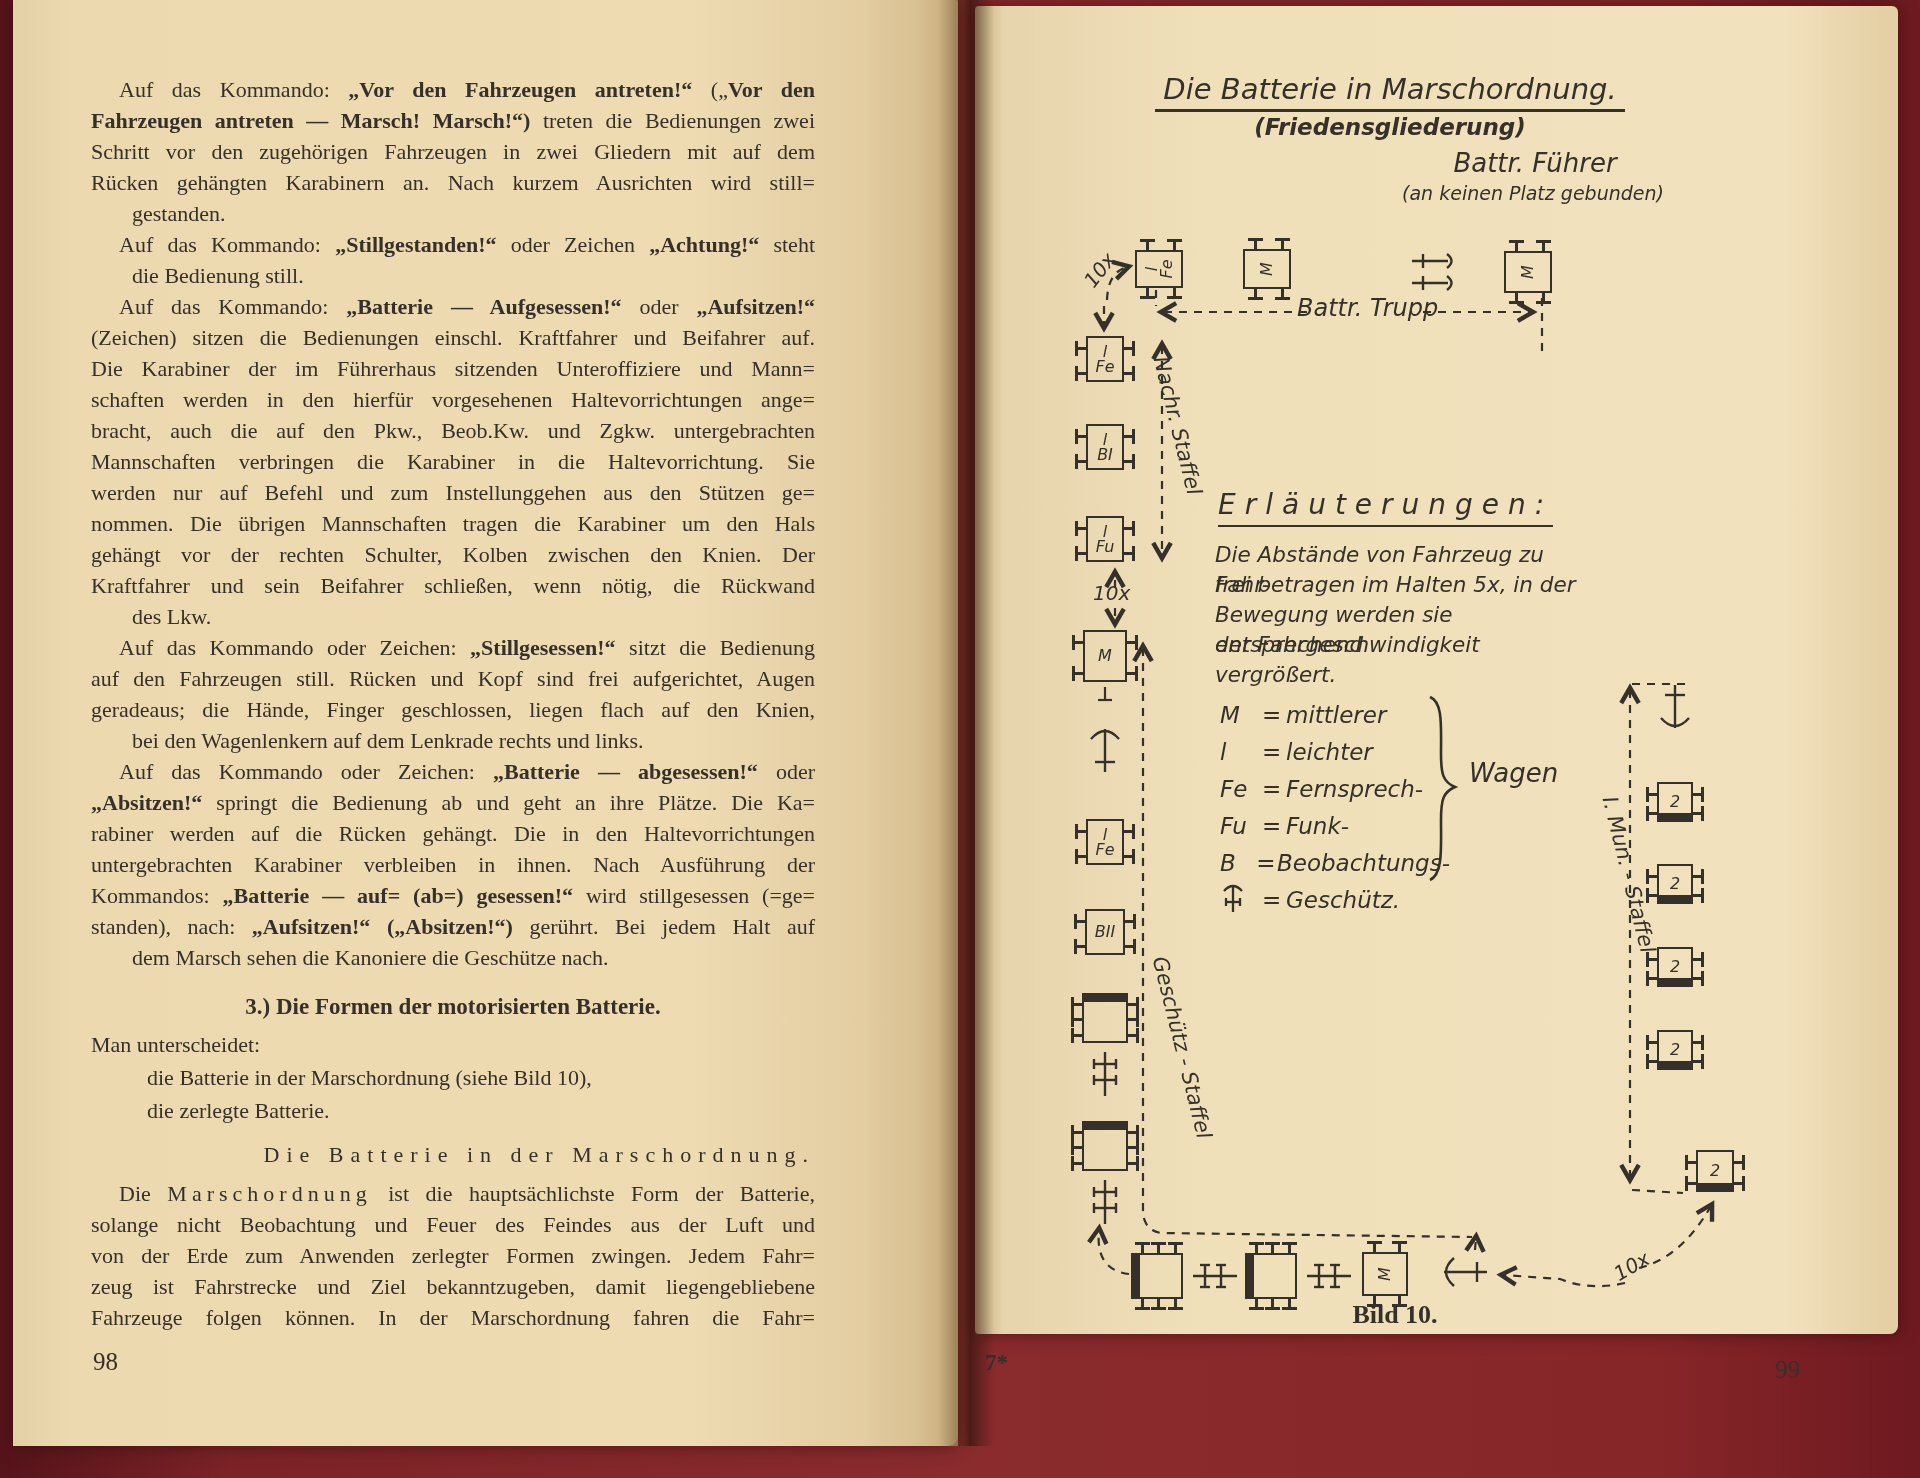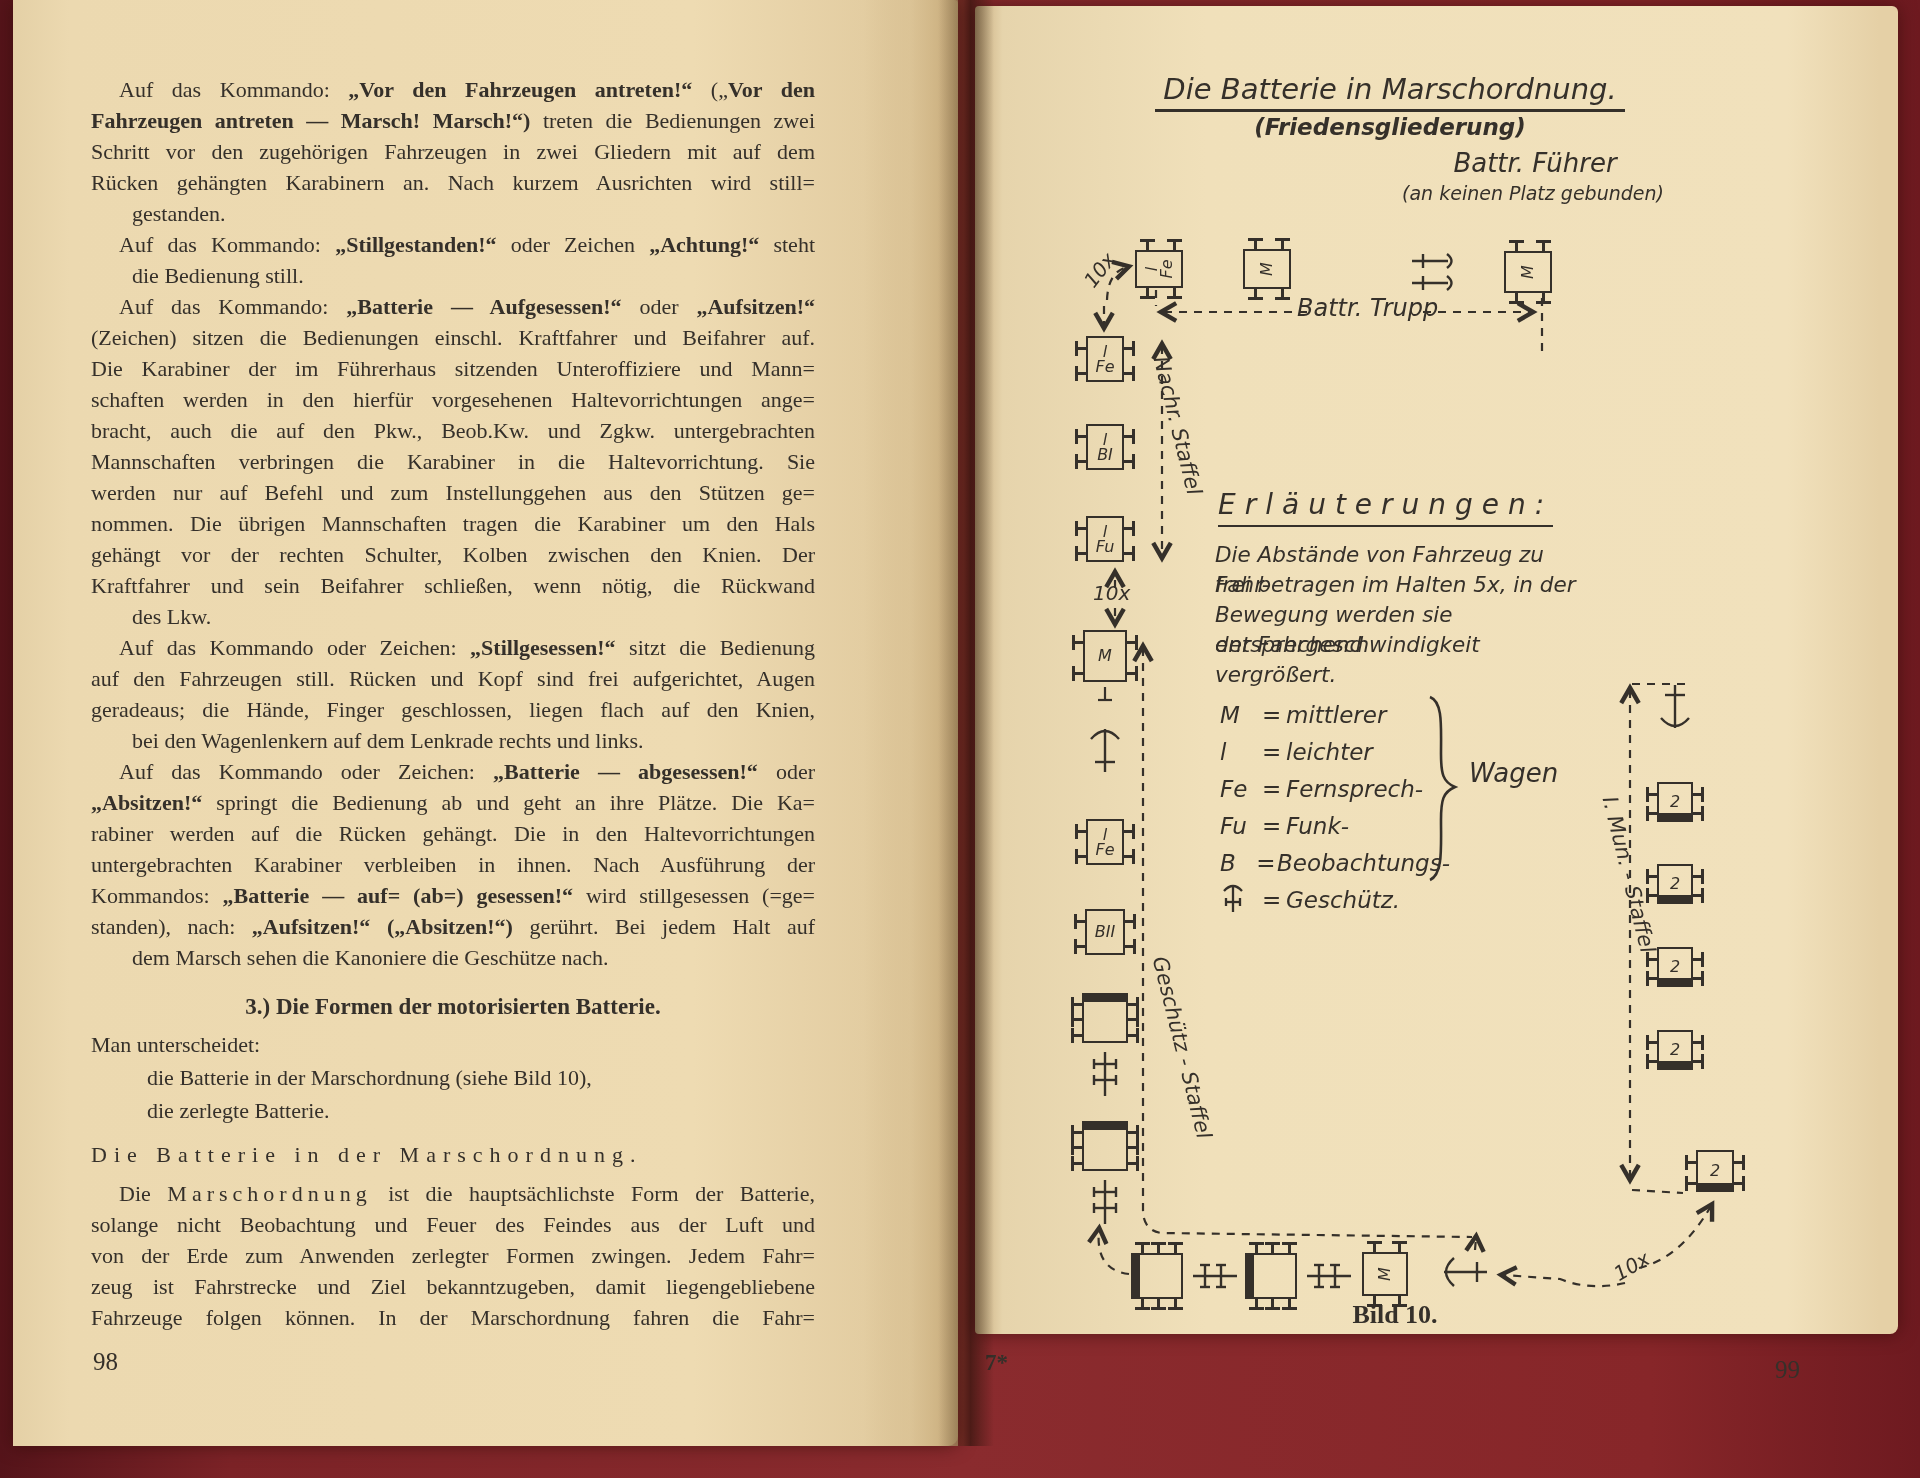--- a/index.html
+++ b/index.html
@@ -46,21 +46,21 @@
     text-align:justify;text-align-last:justify;
     height:31px;white-space:nowrap;
   }
   .ln.last{text-align-last:left;margin-left:41px;}
   .ln.ind{text-indent:28px;}
   .b{font-weight:bold;}
   .sp{letter-spacing:5px;}
   .p-heading{margin-top:18px;margin-bottom:6px;text-align:center;font-weight:bold;font-size:23px;height:31px;}
   .p-plain{line-height:33px;}
   .p-list .listln{line-height:33px;padding-left:56px;}
-  .p-subheading{margin-top:12px;margin-bottom:8px;text-align:left;letter-spacing:7px;font-size:22px;height:31px;}
+  .p-subheading{margin-top:12px;margin-bottom:8px;text-align:right;letter-spacing:7px;font-size:22px;height:31px;}
   .pgnum{position:absolute;font-size:25px;color:var(--ink);}
   
   .hand{font-family:"DejaVu Sans",sans-serif;font-style:italic;color:var(--ink);}
   #fig-title{
     position:absolute;left:180px;top:66px;width:470px;text-align:center;
   }
   #fig-title .t{display:inline-block;font-size:29px;border-bottom:3px solid var(--ink);padding:0 8px 3px;}
   #fig-subtitle{position:absolute;left:180px;top:108px;width:470px;text-align:center;font-size:23px;font-weight:bold;}
   #battr-fuehrer{position:absolute;left:420px;top:142px;width:280px;text-align:center;font-size:26px;}
   #battr-fuehrer-note{position:absolute;left:408px;top:176px;width:300px;text-align:center;font-size:19px;}

